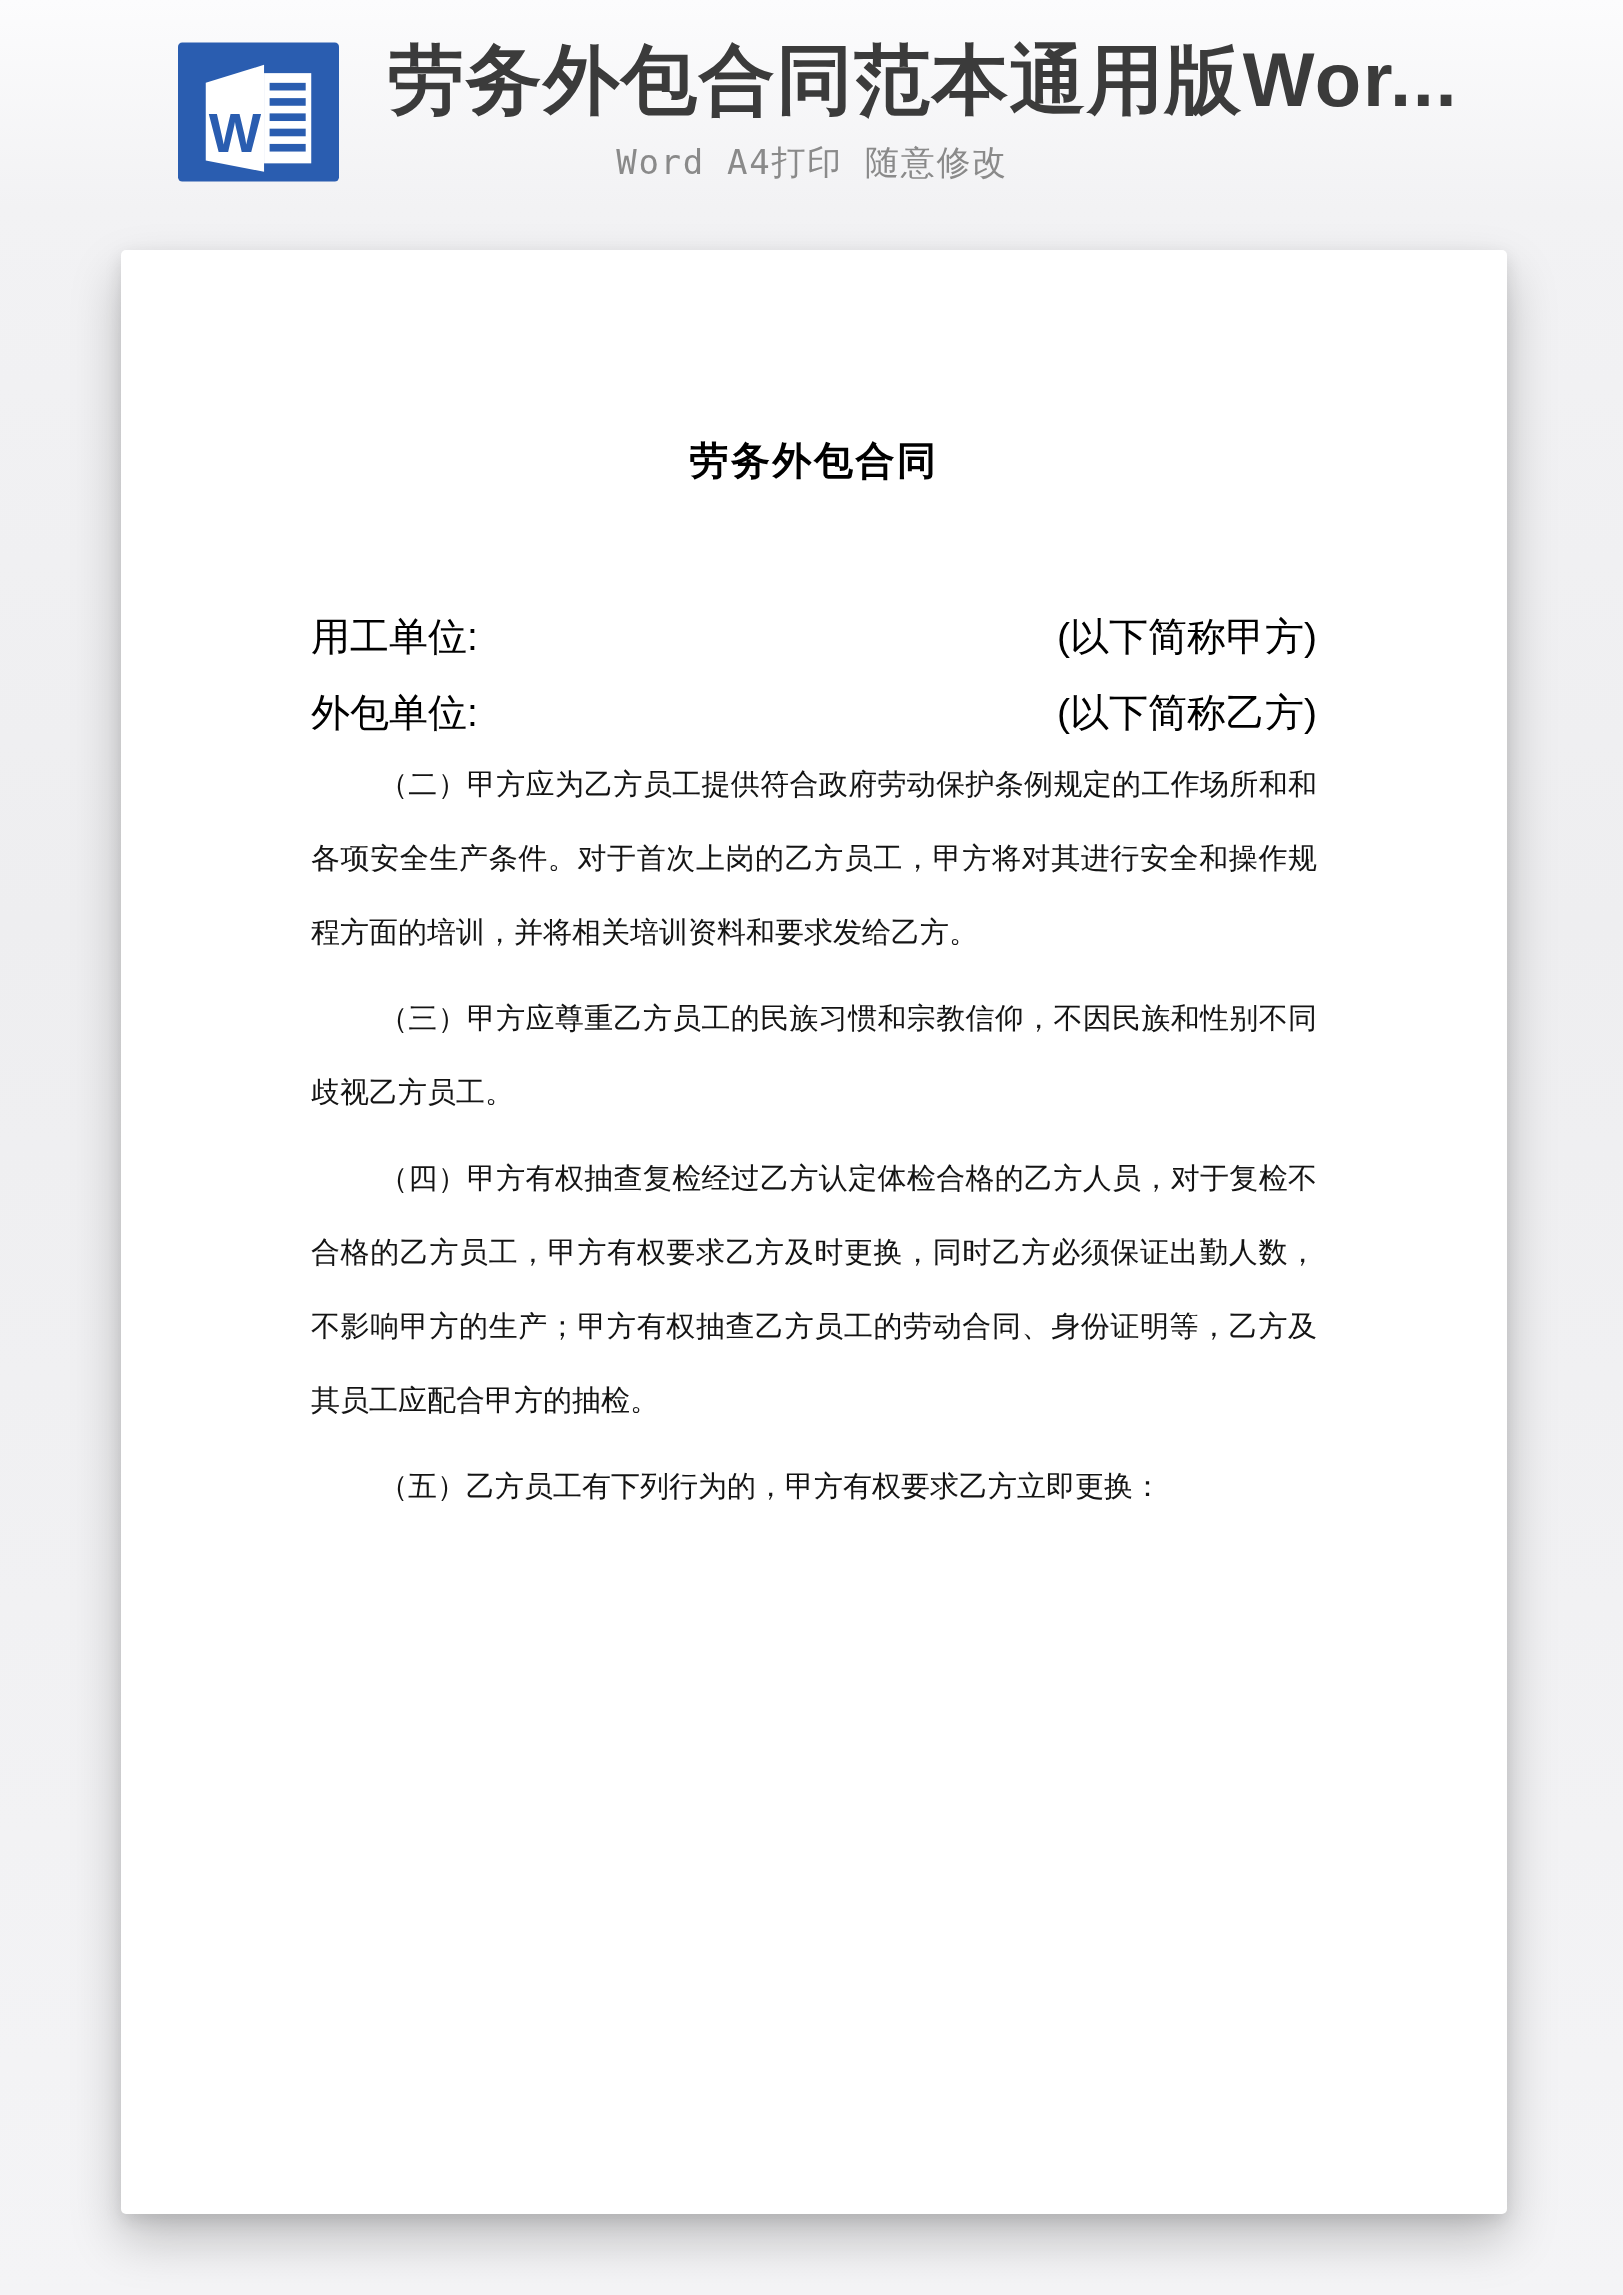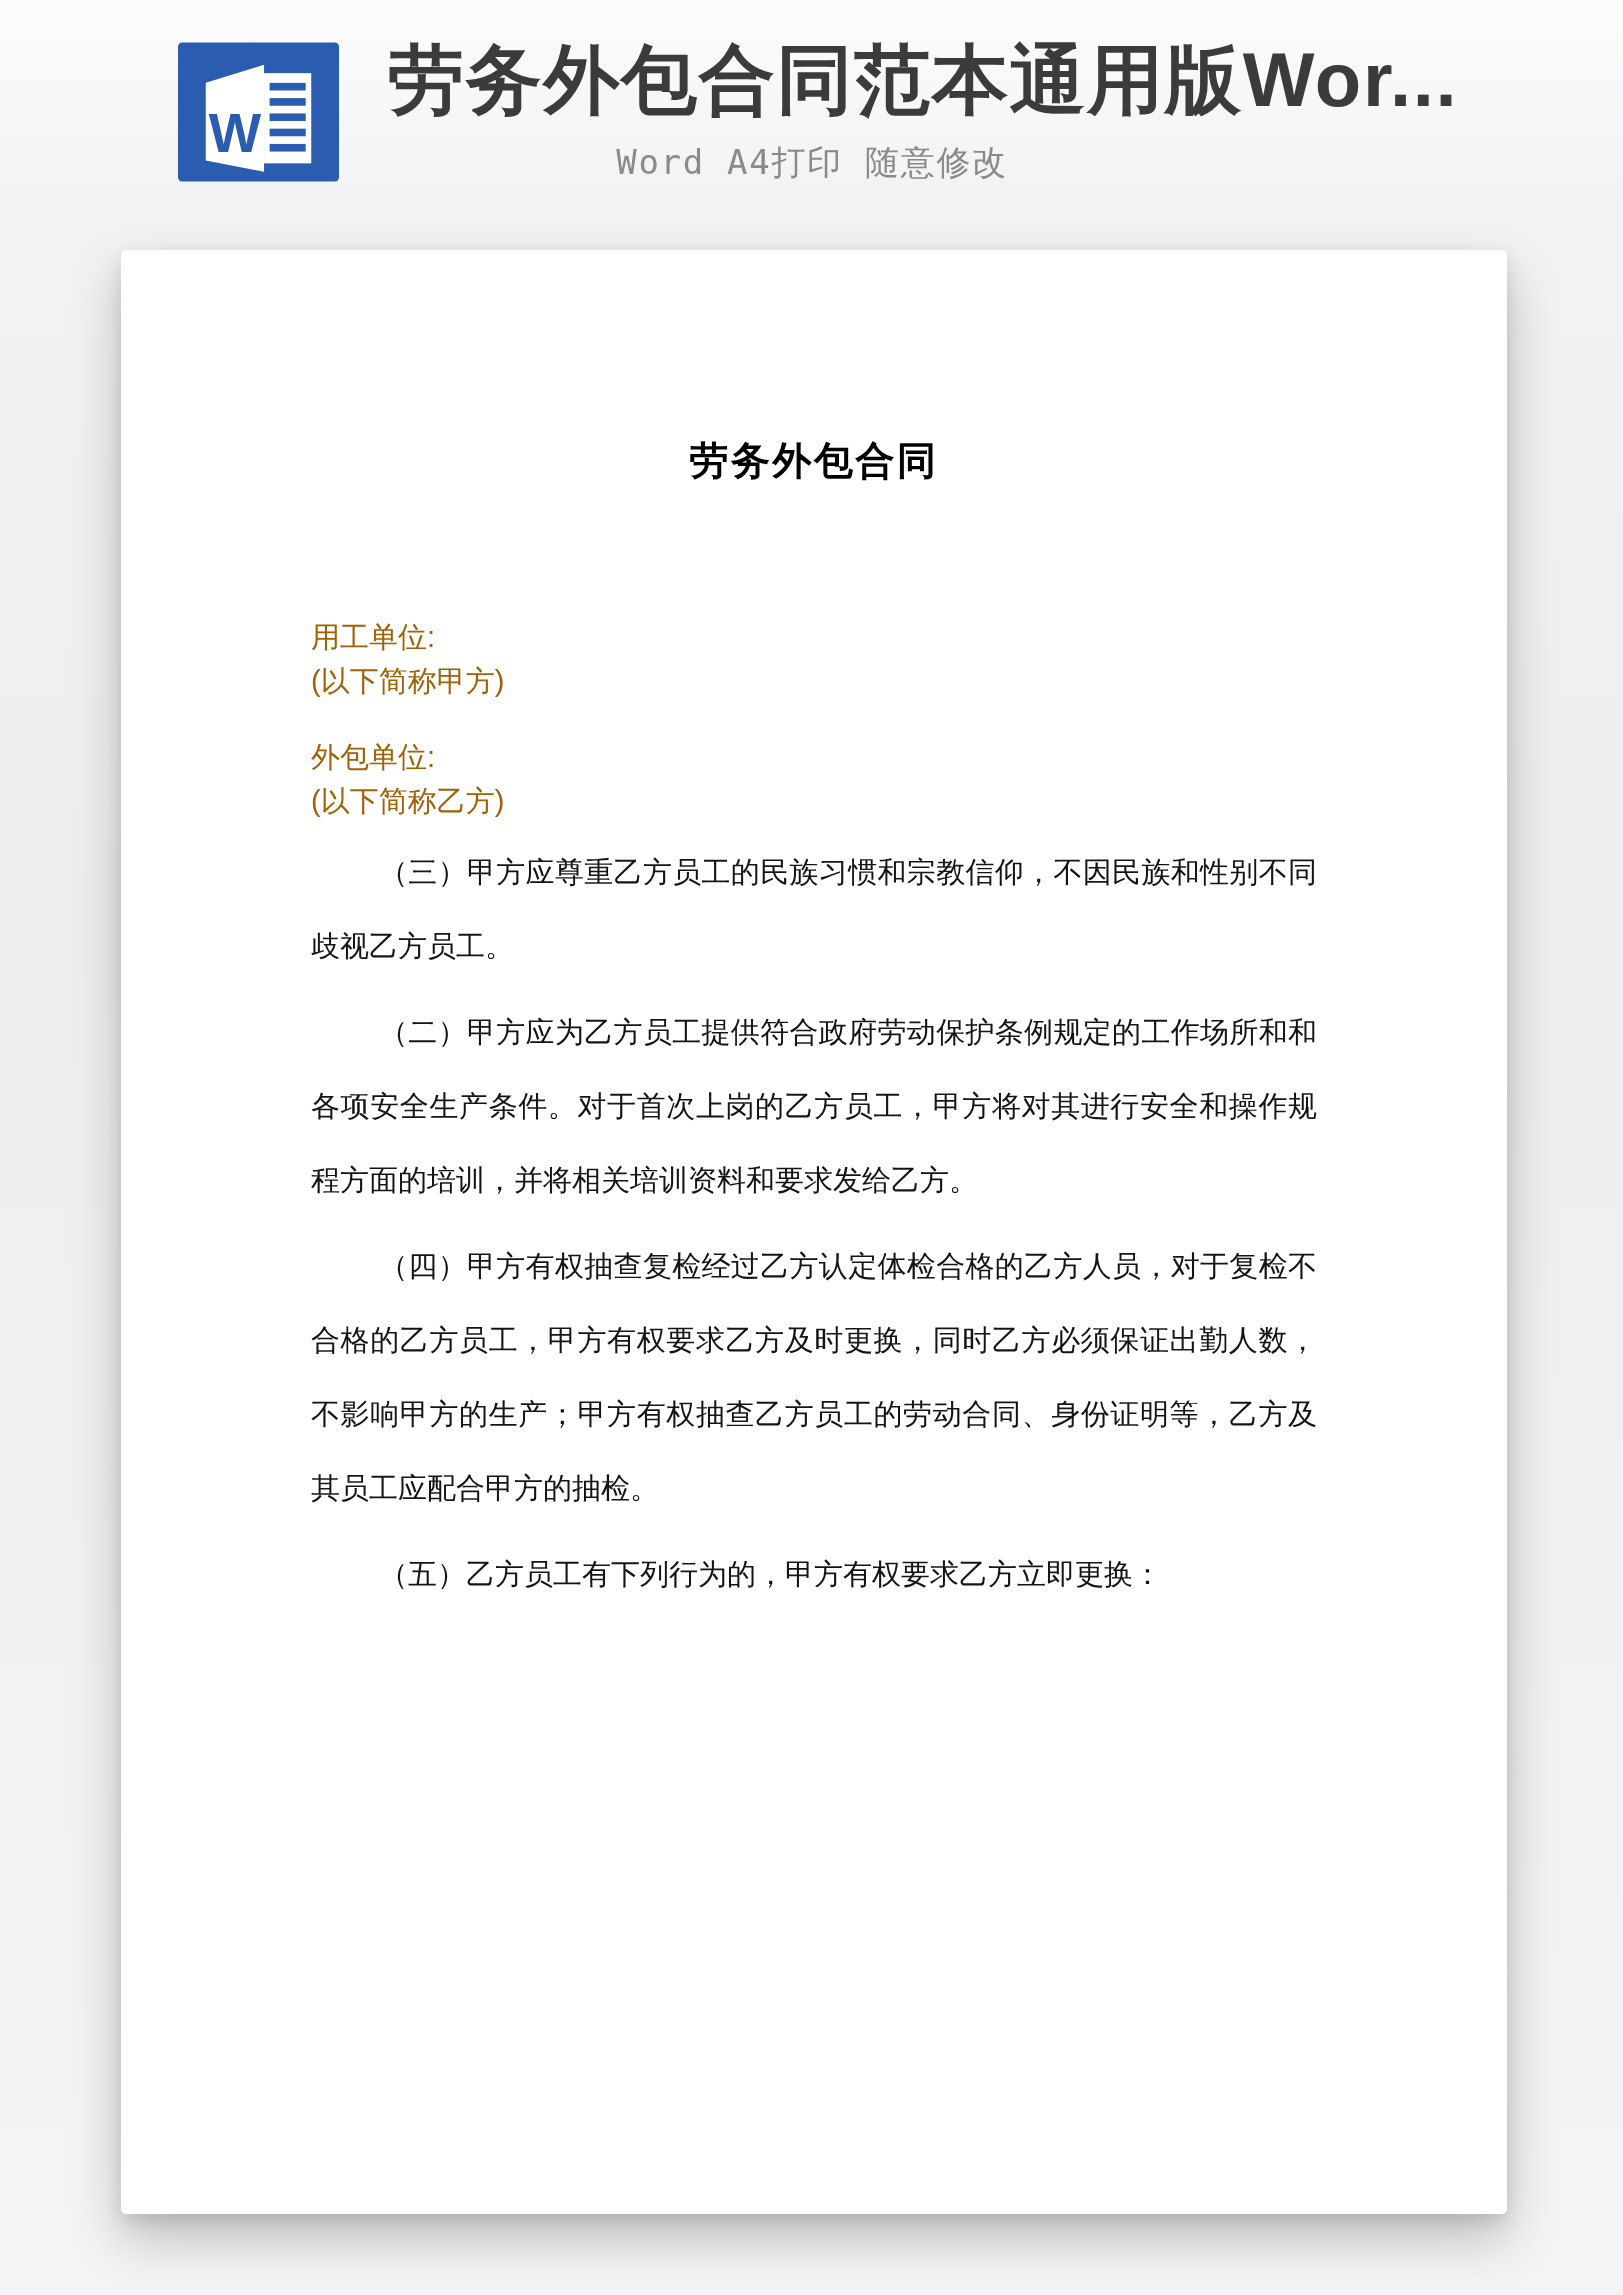--- a/index.html
+++ b/index.html
@@ -34,21 +34,21 @@
     box-shadow:0 25px 51px rgba(0,0,0,.22),0 6.8px 17px rgba(0,0,0,.10);
     box-sizing:border-box;
     padding:184px 190px 17px 190px;
   }
   .doc-title{
     margin:0;text-align:center;
     font-size:39px;font-weight:700;color:#000000;letter-spacing:2.5px;
   }
   .party-row{
     display:flex;justify-content:space-between;align-items:baseline;
-    font-size:29px;line-height:44px;color:#a16207;flex-direction:column;
+    font-size:39px;line-height:44px;color:#000000;
   }
   .party-row.first{margin-top:127px;}
   .party-row.second{margin-top:32px;}
   .body-para{
     margin:12px 0 0 0;
     font-size:29px;line-height:74px;color:#141414;
     text-indent:68px;text-align:justify;
   }
   .body-para.lead{margin-top:81px;}
   .body-para.bold{font-weight:700;}
@@ -83,21 +83,21 @@
     <div class="party-row first">
       <span>用工单位:</span>
       <span>(以下简称甲方)</span>
     </div>
 
     <div class="party-row second">
       <span>外包单位:</span>
       <span>(以下简称乙方)</span>
     </div>
 
+    <p class="body-para">（二）甲方应为乙方员工提供符合政府劳动保护条例规定的工作场所和和各项安全生产条件。对于首次上岗的乙方员工，甲方将对其进行安全和操作规程方面的培训，并将相关培训资料和要求发给乙方。</p>
     <p class="body-para">（三）甲方应尊重乙方员工的民族习惯和宗教信仰，不因民族和性别不同歧视乙方员工。</p>
-    <p class="body-para">（二）甲方应为乙方员工提供符合政府劳动保护条例规定的工作场所和和各项安全生产条件。对于首次上岗的乙方员工，甲方将对其进行安全和操作规程方面的培训，并将相关培训资料和要求发给乙方。</p>
     <p class="body-para">（四）甲方有权抽查复检经过乙方认定体检合格的乙方人员，对于复检不合格的乙方员工，甲方有权要求乙方及时更换，同时乙方必须保证出勤人数，不影响甲方的生产；甲方有权抽查乙方员工的劳动合同、身份证明等，乙方及其员工应配合甲方的抽检。</p>
     <p class="body-para">（五）乙方员工有下列行为的，甲方有权要求乙方立即更换：</p>
 
   </main>
 
 </div>
 
 
 </body></html>

